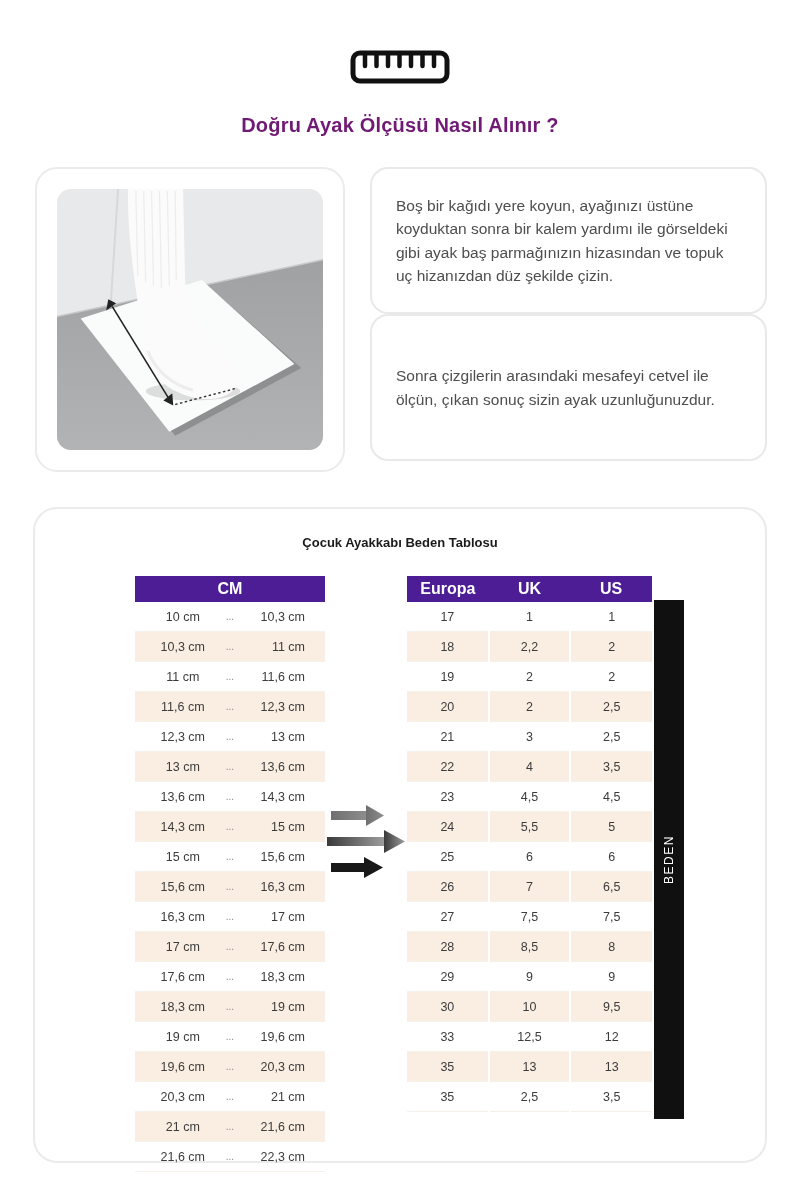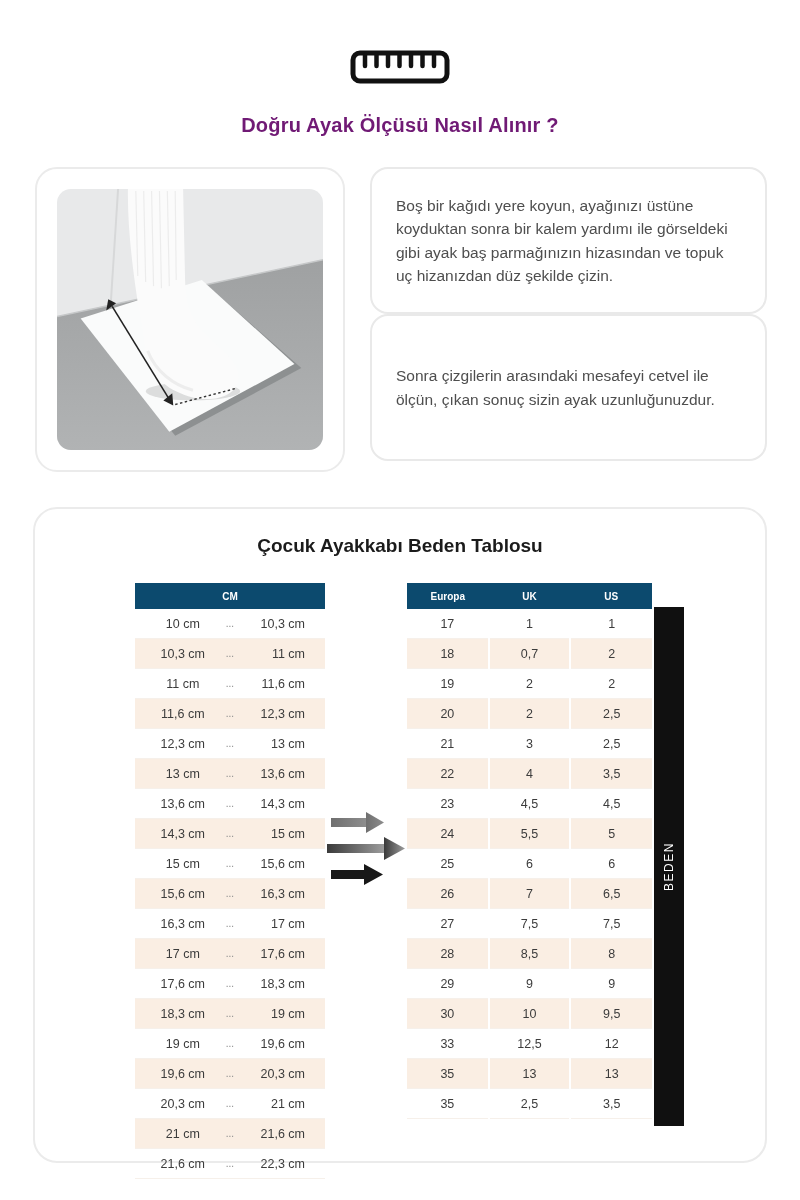--- a/index.html
+++ b/index.html
@@ -22,24 +22,24 @@
   .guide-texts { flex:1; display:flex; flex-direction:column; }
   .text-card {
     box-sizing:border-box; height:147px; border:2px solid #e9e9e9; border-radius:18px;
     padding:18px 24px; display:flex; align-items:center; background:#fff;
   }
   .text-card p { margin:0; font-size:15.5px; line-height:1.5; color:#4e4e4e; }
   .size-card {
     box-sizing:border-box; width:734px; height:656px; margin:35px 33px 0;
     border:2px solid #ebebeb; border-radius:24px; padding-top:26px; background:#fff;
   }
-  .size-title { margin:0; text-align:center; font-size:19px; font-weight:700; color:#1b1b1b; }
+  .size-title { margin:0; text-align:center; font-size:13px; font-weight:700; color:#1b1b1b; }
   .tables { display:flex; align-items:flex-start; margin-top:26px; padding-left:100px; }
   table { border-collapse:collapse; }
-  th { background:#0c4a6e; color:#ffffff; height:24px; font-size:10px; font-weight:700; }
+  th { background:#4c1d95; color:#ffffff; height:24px; font-size:16px; font-weight:700; }
   td { height:27px; font-size:12.5px; color:#3c3c3c; border-bottom:1px solid #f6f0ea; }
   tr.alt td { background:#faeee3; }
   .cm-table { width:190px; flex:0 0 auto; }
   .cm-table td.c1 { width:44%; text-align:center; padding-left:13px; }
   .cm-table td.dots { width:12%; text-align:center; color:#8b8b8b; font-size:10px; }
   .cm-table td.c2 { width:44%; text-align:right; padding-right:20px; }
   .arrow-gap { width:82px; flex:0 0 auto; display:flex; justify-content:center; margin-top:220px; }
   .size-table { width:245px; flex:0 0 auto; table-layout:fixed; }
   .size-table td { text-align:center; }
   .size-table td + td { border-left:2px solid #ffffff; }
@@ -270,21 +270,21 @@
           </tr>
         </thead>
         <tbody id="size-body">
             <tr>
               <td>17</td>
               <td>1</td>
               <td>1</td>
             </tr>
             <tr class="alt">
               <td>18</td>
-              <td>0,7</td>
+              <td>2,2</td>
               <td>2</td>
             </tr>
             <tr>
               <td>19</td>
               <td>2</td>
               <td>2</td>
             </tr>
             <tr class="alt">
               <td>20</td>
               <td>2</td>

